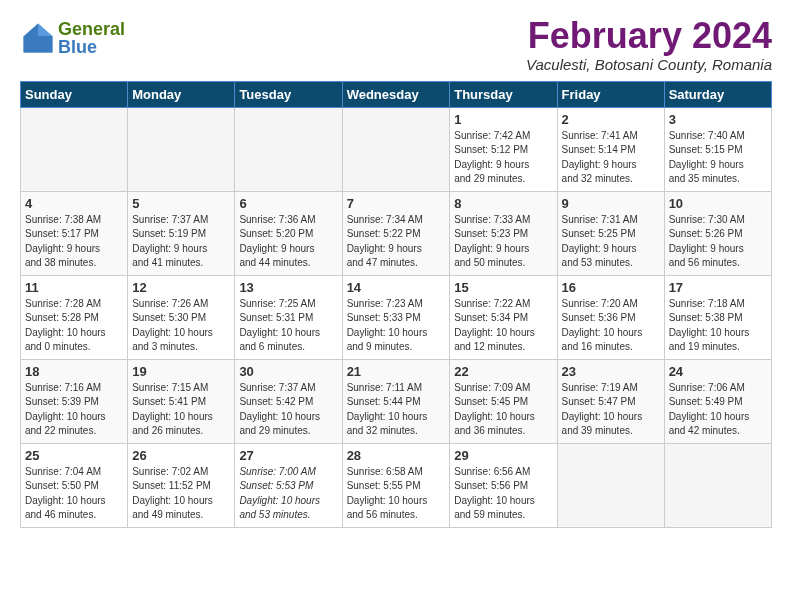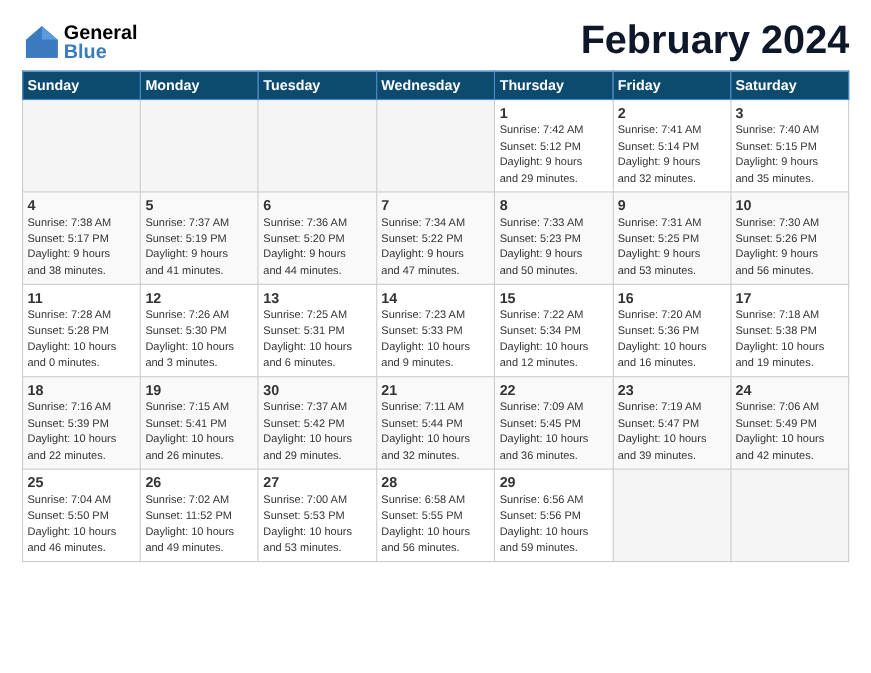--- a/index.html
+++ b/index.html
@@ -22,39 +22,39 @@
       margin-top: 4px;
     }
     .logo-text {
       display: flex;
       flex-direction: column;
       line-height: 1;
     }
     .logo-general {
       font-size: 18px;
       font-weight: bold;
-      color: #000000;
+      color: #4d7c0f;
     }
     .logo-blue {
       font-size: 18px;
       font-weight: bold;
       color: #3a7abf;
     }
     .logo-icon {
       width: 36px;
       height: 36px;
       margin-right: 2px;
     }
     .title-area {
       text-align: right;
     }
     .main-title {
       font-size: 36px;
       font-weight: bold;
-      color: #0f172a;
+      color: #701a75;
       line-height: 1.1;
     }
     .subtitle {
       font-size: 15px;
       color: #333;
       font-style: italic;
     }
     .calendar {
       width: 100%;
       border-collapse: collapse;
@@ -110,20 +110,21 @@
       <polygon points="20,4 36,18 20,18" fill="#5a9adf"></polygon>
       <rect x="4" y="18" width="32" height="18" fill="#3a7abf"></rect>
     </svg>
     <div class="logo-text">
       <span class="logo-general">General</span>
       <span class="logo-blue">Blue</span>
     </div>
   </div>
   <div class="title-area">
     <div class="main-title">February 2024</div>
+    <div class="subtitle">Vaculesti, Botosani County, Romania</div>
   </div>
 </div>
 
 <table class="calendar">
   <thead>
     <tr>
     <th>Sunday</th>
         <th>Monday</th>
         <th>Tuesday</th>
         <th>Wednesday</th>
@@ -323,21 +324,21 @@
         </td>
         <td>
           <span class="day-number">26</span>
           <div class="day-info" style="white-space: pre-line;">Sunrise: 7:02 AM
 Sunset: 11:52 PM
 Daylight: 10 hours
 and 49 minutes.</div>
         </td>
         <td>
           <span class="day-number">27</span>
-          <div class="day-info" style="white-space: pre-line;">Sunrise: 7:00 AM
+          <div class="day-info" style="white-space: pre-line; font-style: italic;">Sunrise: 7:00 AM
 Sunset: 5:53 PM
 Daylight: 10 hours
 and 53 minutes.</div>
         </td>
         <td>
           <span class="day-number">28</span>
           <div class="day-info" style="white-space: pre-line;">Sunrise: 6:58 AM
 Sunset: 5:55 PM
 Daylight: 10 hours
 and 56 minutes.</div>

